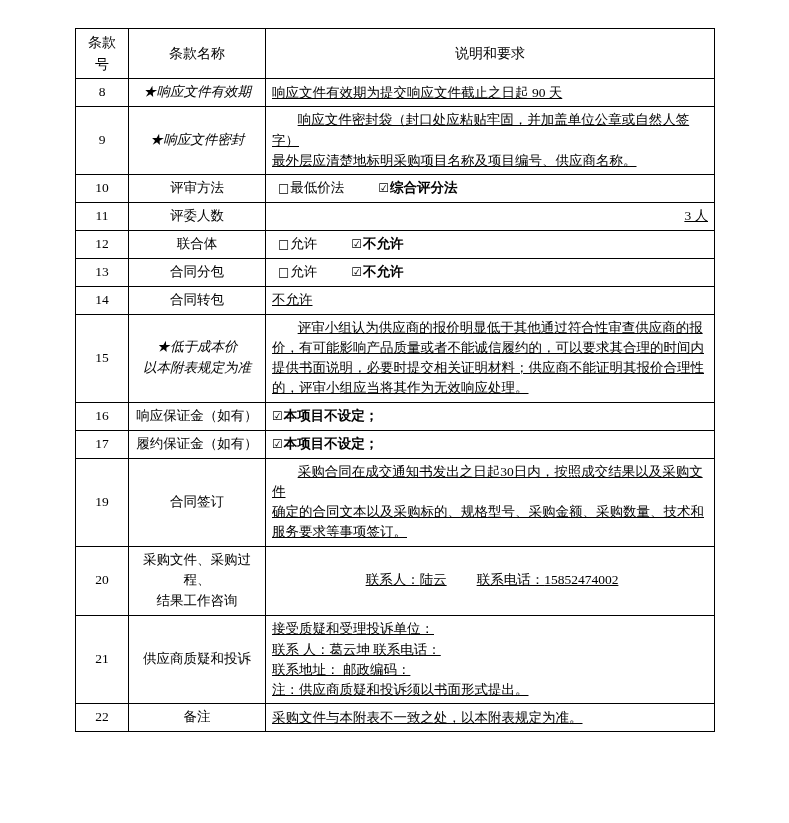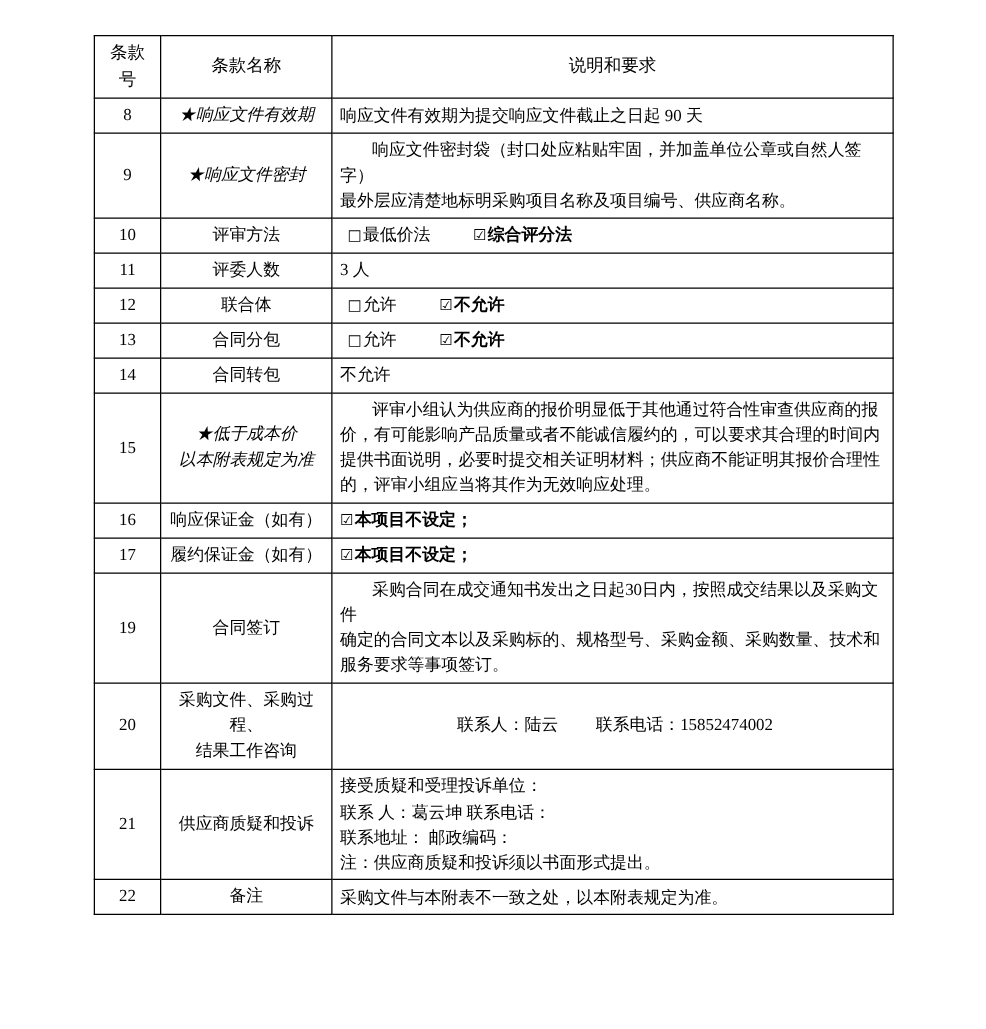--- a/index.html
+++ b/index.html
@@ -38,21 +38,21 @@
   col.c-name { width: 137px; }
   col.c-desc { width: 449px; }
 
   .hdr td {
     text-align: center;
     font-size: 14px;
     padding: 5px 4px;
   }
   .c1 { text-align: center; }
   .c2 { text-align: center; }
-  .c3 { text-align: left; }
+  .c3 { text-align: left; text-decoration: underline; }
   .starred { font-weight: bold; font-style: italic; }
   .desc-line { display: block; }
   .indent { text-indent: 1.9em; }
   .cb {
     display: inline-block;
     font-family: "DejaVu Sans", sans-serif;
     font-size: 12px;
     line-height: 1;
     vertical-align: baseline;
   }
@@ -107,21 +107,21 @@
           <td class="c1">10</td>
           <td class="c2">评审方法</td>
           <td class="c3">
             <div style="padding-left: 6px;"><span class="opt"><span class="cb">□</span><span class="opt-label">最低价法</span></span><span class="opt last"><span class="cb">☑</span><span class="opt-label b-sel">综合评分法</span></span></div>
           </td>
         </tr>
         <tr>
           <td class="c1">11</td>
           <td class="c2">评委人数</td>
           <td class="c3">
-            <div class="tight" style="text-align: left;">
+            <div class="tight" style="text-align: right;">
               <span class="desc-line">3 人</span>
             </div>
           </td>
         </tr>
         <tr>
           <td class="c1">12</td>
           <td class="c2">联合体</td>
           <td class="c3">
             <div style="padding-left: 6px;"><span class="opt"><span class="cb">□</span><span class="opt-label">允许</span></span><span class="opt last"><span class="cb">☑</span><span class="opt-label b-sel">不允许</span></span></div>
           </td>

